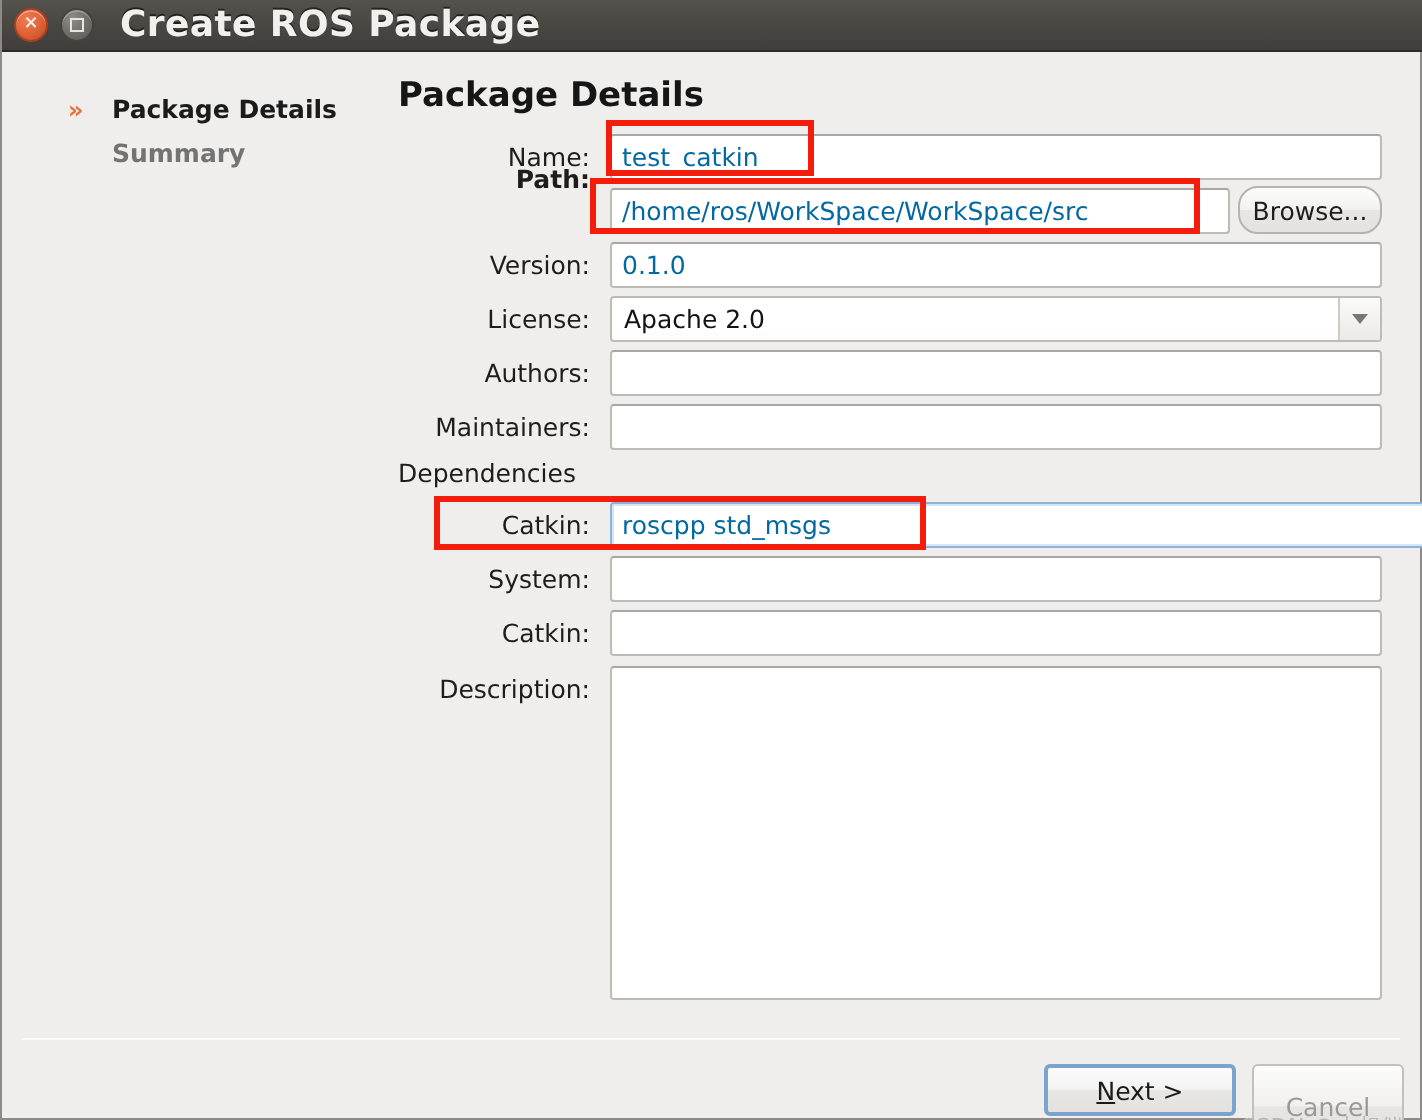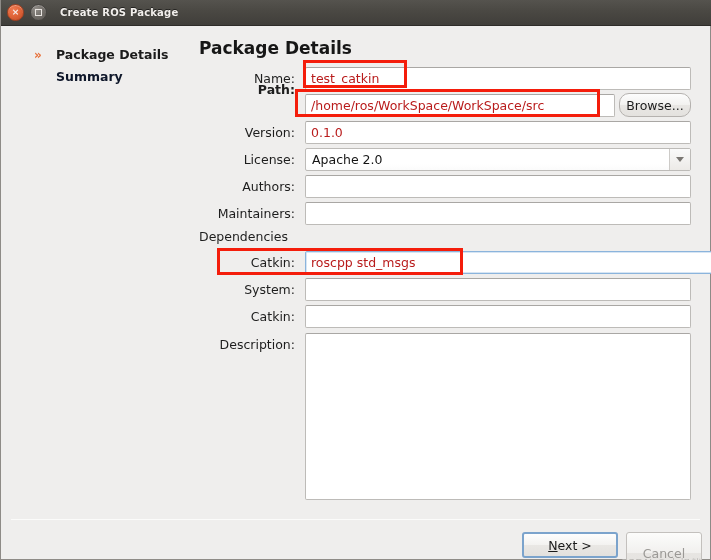--- a/index.html
+++ b/index.html
@@ -44,21 +44,21 @@
     background: radial-gradient(circle at 35% 30%, #918d88 0%, #726e69 50%, #595551 100%);
     border: 1px solid #454340;
     box-shadow: inset 0 1px 0 rgba(255,255,255,.25);
   }
   .winbtn .sq {
     width: 7px; height: 7px; border: 1.5px solid #e8e4e0; background: transparent;
   }
   #title-text {
     margin-left: 13px;
     color: #f2efec;
-    font-size: 10px;
+    font-size: 18px;
     font-weight: bold;
     letter-spacing: .2px;
     text-shadow: 0 -1px 0 rgba(0,0,0,.55);
   }
 
   
   #body {
     position: absolute; left: 0; top: 26px;
     width: 709px; height: 533px;
     background: #efeeed;
@@ -82,21 +82,21 @@
     color: #e8703a;
     font-size: 12px;
     font-weight: bold;
     letter-spacing: -3px;
     margin-right: 10px;
     width: 12px;
     line-height: 1;
   }
   .side-chevron.hidden { visibility: hidden; }
   .side-label-active { color: #1b1b1b; font-weight: bold; font-size: 12.5px; }
-  .side-label-muted  { color: #0f172a; font-weight: bold; font-size: 12.5px; }
+  .side-label-muted  { color: #737373; font-weight: bold; font-size: 12.5px; }
 
   
   #main {
     position: absolute; left: 186px; top: 0;
     width: 523px; height: 493px;
   }
   #page-title {
     position: absolute; left: 12px; top: 12px;
     font-size: 17px; font-weight: bold; color: #161616;
   }
@@ -118,21 +118,21 @@
   .finput {
     position: absolute;
     left: 118px;
     height: 23px;
     background: #ffffff;
     border: 1px solid #bdbbb8;
     border-top-color: #a9a7a4;
     border-radius: 2px;
     font-family: "DejaVu Sans", "Liberation Sans", sans-serif;
     font-size: 12.5px;
-    color: #b91c1c;
+    color: #0369a1;
     padding: 0 5px;
     line-height: 21px;
     outline: none;
   }
   .finput.focused {
     border: 1px solid #8bb4dc;
     box-shadow: 0 0 0 1px rgba(139,180,220,.35) inset;
   }
 
   .fselect {

